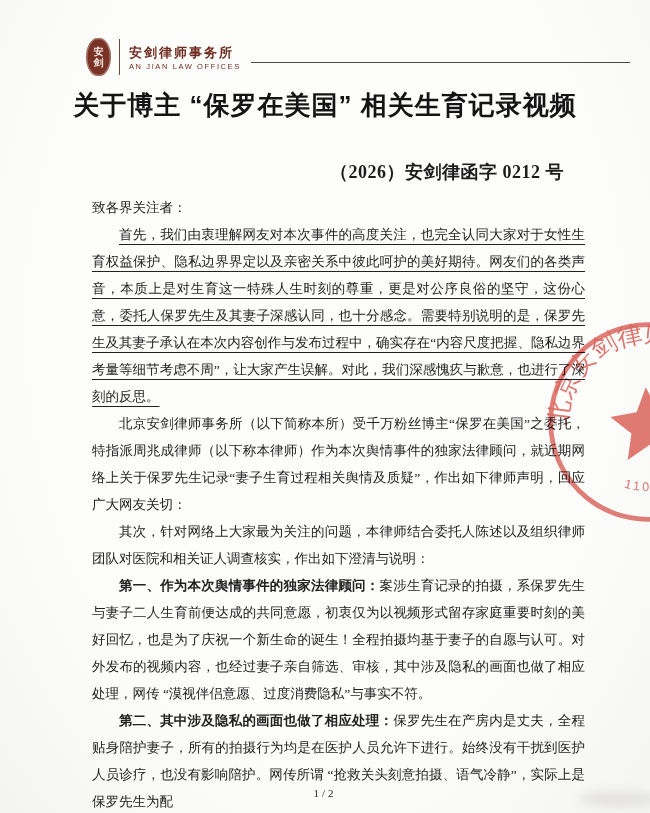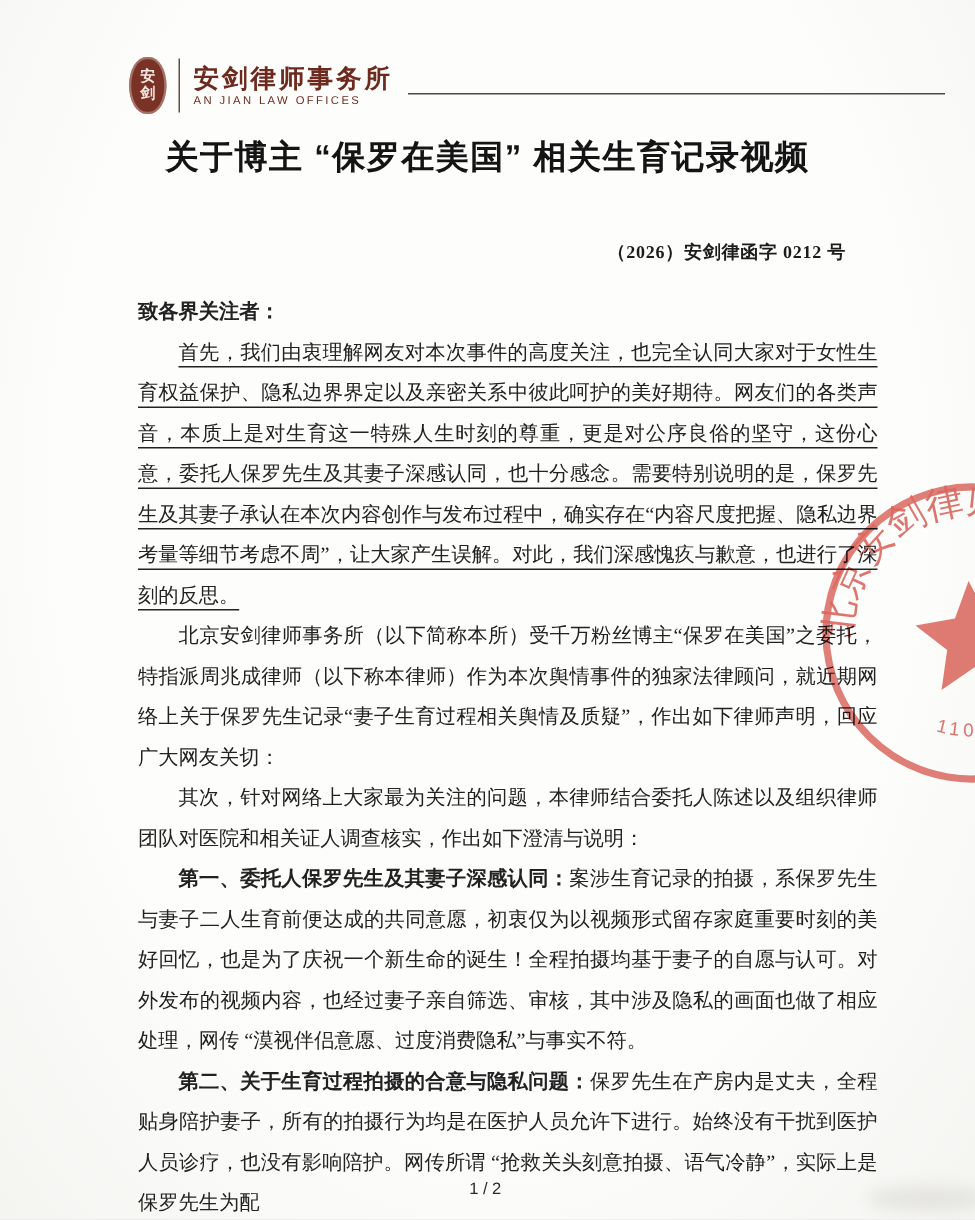--- a/index.html
+++ b/index.html
@@ -28,49 +28,49 @@
     font-size:10px;line-height:11px;font-weight:bold;
     box-shadow:inset 0 0 0 1.5px rgba(244,233,226,.35);
     flex:0 0 auto;
   }
   .lh-divider{
     width:1px;height:36px;background:#6b4a40;margin:0 9px 0 8px;flex:0 0 auto;
   }
   .brand{flex:0 0 auto;}
   .brand-cn{
     font-family:"Liberation Sans", sans-serif;
-    font-weight:bold;font-size:17px;letter-spacing:2px;color:#6e2a1e;line-height:19px;
+    font-weight:bold;font-size:13px;letter-spacing:2px;color:#6e2a1e;line-height:19px;
   }
   .brand-en{
     font-family:"Liberation Sans", sans-serif;
     font-weight:normal;font-size:7.5px;letter-spacing:1.6px;color:#6e2a1e;line-height:10px;
   }
   .lh-rule{
     flex:1 1 auto;height:1px;background:#4a4a4a;margin-left:10px;margin-top:10px;
   }
   
   .title{
     position:absolute;top:88px;left:0;right:0;
     text-align:center;
     font-family:"Liberation Sans", sans-serif;
-    font-weight:bold;font-size:22px;line-height:34px;
+    font-weight:bold;font-size:26px;line-height:34px;
     color:#141414;letter-spacing:1px;margin:0;
   }
   .doc-no{
     position:absolute;top:160px;left:0;right:86px;
     text-align:right;
-    font-weight:bold;font-size:12px;color:#1c1c1c;letter-spacing:.5px;
+    font-weight:bold;font-size:18px;color:#1c1c1c;letter-spacing:.5px;
   }
   
   .body-text{
     position:absolute;top:194px;left:92px;width:493px;
     font-size:13.5px;line-height:27px;
     text-align:justify;
   }
-  .salutation{font-weight:bold;}
+  .salutation{font-weight:normal;}
   .para{margin:0;text-indent:2em;}
   .para .lead{font-weight:bold;}
   .para.underlined{
     text-decoration:underline;
     text-decoration-thickness:1px;
     text-underline-offset:5px;
     text-decoration-color:#222;
   }
   
   .stamp{
@@ -79,21 +79,21 @@
     transform:rotate(-12deg);
     mix-blend-mode:multiply;
     opacity:.88;
     pointer-events:none;
   }
   
   .page-no{
     position:absolute;bottom:14px;left:0;right:0;
     text-align:center;
     font-size:11px;letter-spacing:3px;color:#2a2a2a;
-    font-family:Liberation Sans, sans-serif;
+    font-family:Liberation Serif, serif;
   }
   .smudge{
     position:absolute;right:-8px;bottom:6px;width:80px;height:16px;
     background:#dddcd8;border-radius:50%;filter:blur(5px);opacity:.7;
   }
 </style>
 </head>
 <body>
 
 <div class="page">
@@ -119,23 +119,23 @@
 
   <div class="body-text">
     <div class="salutation">致各界关注者：</div>
 
     <p class="para underlined"><span>首先，我们由衷理解网友对本次事件的高度关注，也完全认同大家对于女性生育权益保护、隐私边界界定以及亲密关系中彼此呵护的美好期待。网友们的各类声音，本质上是对生育这一特殊人生时刻的尊重，更是对公序良俗的坚守，这份心意，委托人保罗先生及其妻子深感认同，也十分感念。需要特别说明的是，保罗先生及其妻子承认在本次内容创作与发布过程中，确实存在“内容尺度把握、隐私边界考量等细节考虑不周”，让大家产生误解。对此，我们深感愧疚与歉意，也进行了深刻的反思。</span></p>
 
     <p class="para"><span>北京安剑律师事务所（以下简称本所）受千万粉丝博主“保罗在美国”之委托，特指派周兆成律师（以下称本律师）作为本次舆情事件的独家法律顾问，就近期网络上关于保罗先生记录“妻子生育过程相关舆情及质疑”，作出如下律师声明，回应广大网友关切：</span></p>
 
     <p class="para"><span>其次，针对网络上大家最为关注的问题，本律师结合委托人陈述以及组织律师团队对医院和相关证人调查核实，作出如下澄清与说明：</span></p>
 
-    <p class="para"><span class="lead">第一、委托人保罗先生及其妻子深感认同：</span><span>案涉生育记录的拍摄，系保罗先生与妻子二人生育前便达成的共同意愿，初衷仅为以视频形式留存家庭重要时刻的美好回忆，也是为了庆祝一个新生命的诞生！全程拍摄均基于妻子的自愿与认可。对外发布的视频内容，也经过妻子亲自筛选、审核，其中涉及隐私的画面也做了相应处理，网传 “漠视伴侣意愿、过度消费隐私”与事实不符。</span></p>
+    <p class="para"><span class="lead">第一、作为本次舆情事件的独家法律顾问：</span><span>案涉生育记录的拍摄，系保罗先生与妻子二人生育前便达成的共同意愿，初衷仅为以视频形式留存家庭重要时刻的美好回忆，也是为了庆祝一个新生命的诞生！全程拍摄均基于妻子的自愿与认可。对外发布的视频内容，也经过妻子亲自筛选、审核，其中涉及隐私的画面也做了相应处理，网传 “漠视伴侣意愿、过度消费隐私”与事实不符。</span></p>
 
-    <p class="para"><span class="lead">第二、关于生育过程拍摄的合意与隐私问题：</span><span>保罗先生在产房内是丈夫，全程贴身陪护妻子，所有的拍摄行为均是在医护人员允许下进行。始终没有干扰到医护人员诊疗，也没有影响陪护。网传所谓 “抢救关头刻意拍摄、语气冷静”，实际上是保罗先生为配</span></p>
+    <p class="para"><span class="lead">第二、其中涉及隐私的画面也做了相应处理：</span><span>保罗先生在产房内是丈夫，全程贴身陪护妻子，所有的拍摄行为均是在医护人员允许下进行。始终没有干扰到医护人员诊疗，也没有影响陪护。网传所谓 “抢救关头刻意拍摄、语气冷静”，实际上是保罗先生为配</span></p>
   </div>
 
   <div class="stamp">
     <svg width="212" height="212" viewBox="0 0 220 220">
       <defs>
         <path id="ringPath" d="M 34.5,148 A 84,84 0 1 1 185.5,148" fill="none"></path>
         <path id="numPath" d="M 46,148 A 78,78 0 0 0 174,148" fill="none"></path>
       </defs>
       <circle cx="110" cy="110" r="101" fill="none" stroke="#d8544a" stroke-width="5" opacity="0.85"></circle>
       <polygon points="110,74 121.2,99.2 148.8,102.1 128.1,120.6 133.9,147.8 110,133.8 86.1,147.8 91.9,120.6 71.2,102.1 98.8,99.2" fill="#d8544a" opacity="0.88" transform="rotate(8 110 111)"></polygon>

